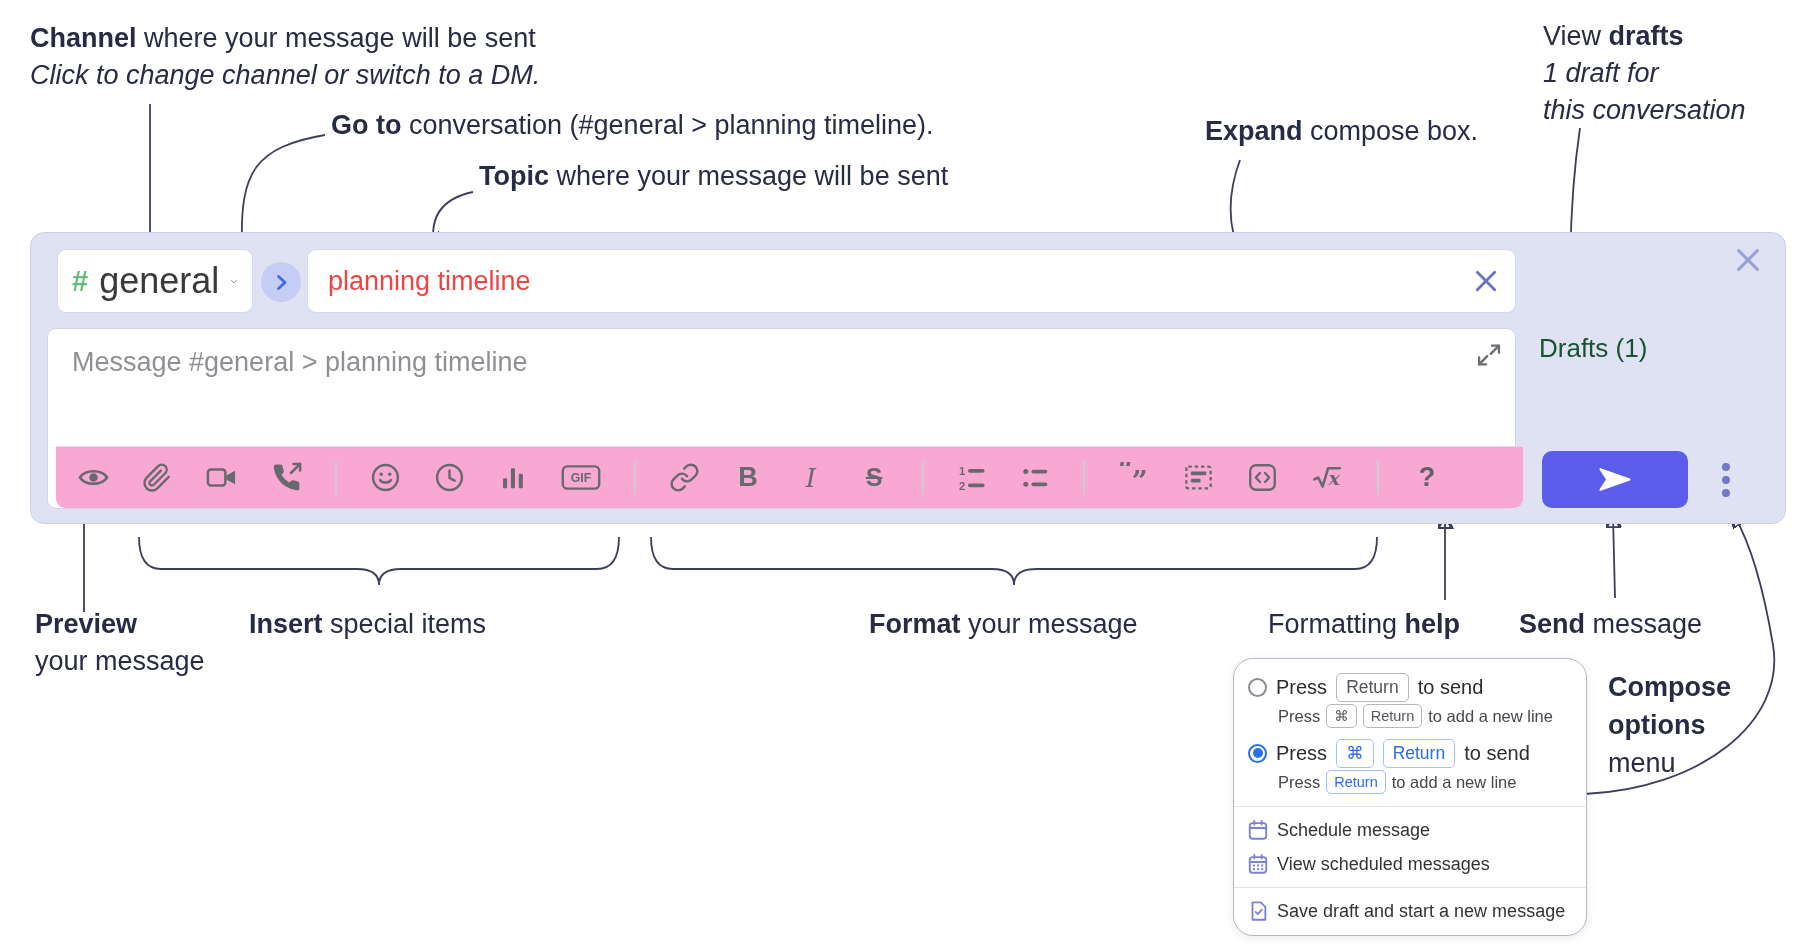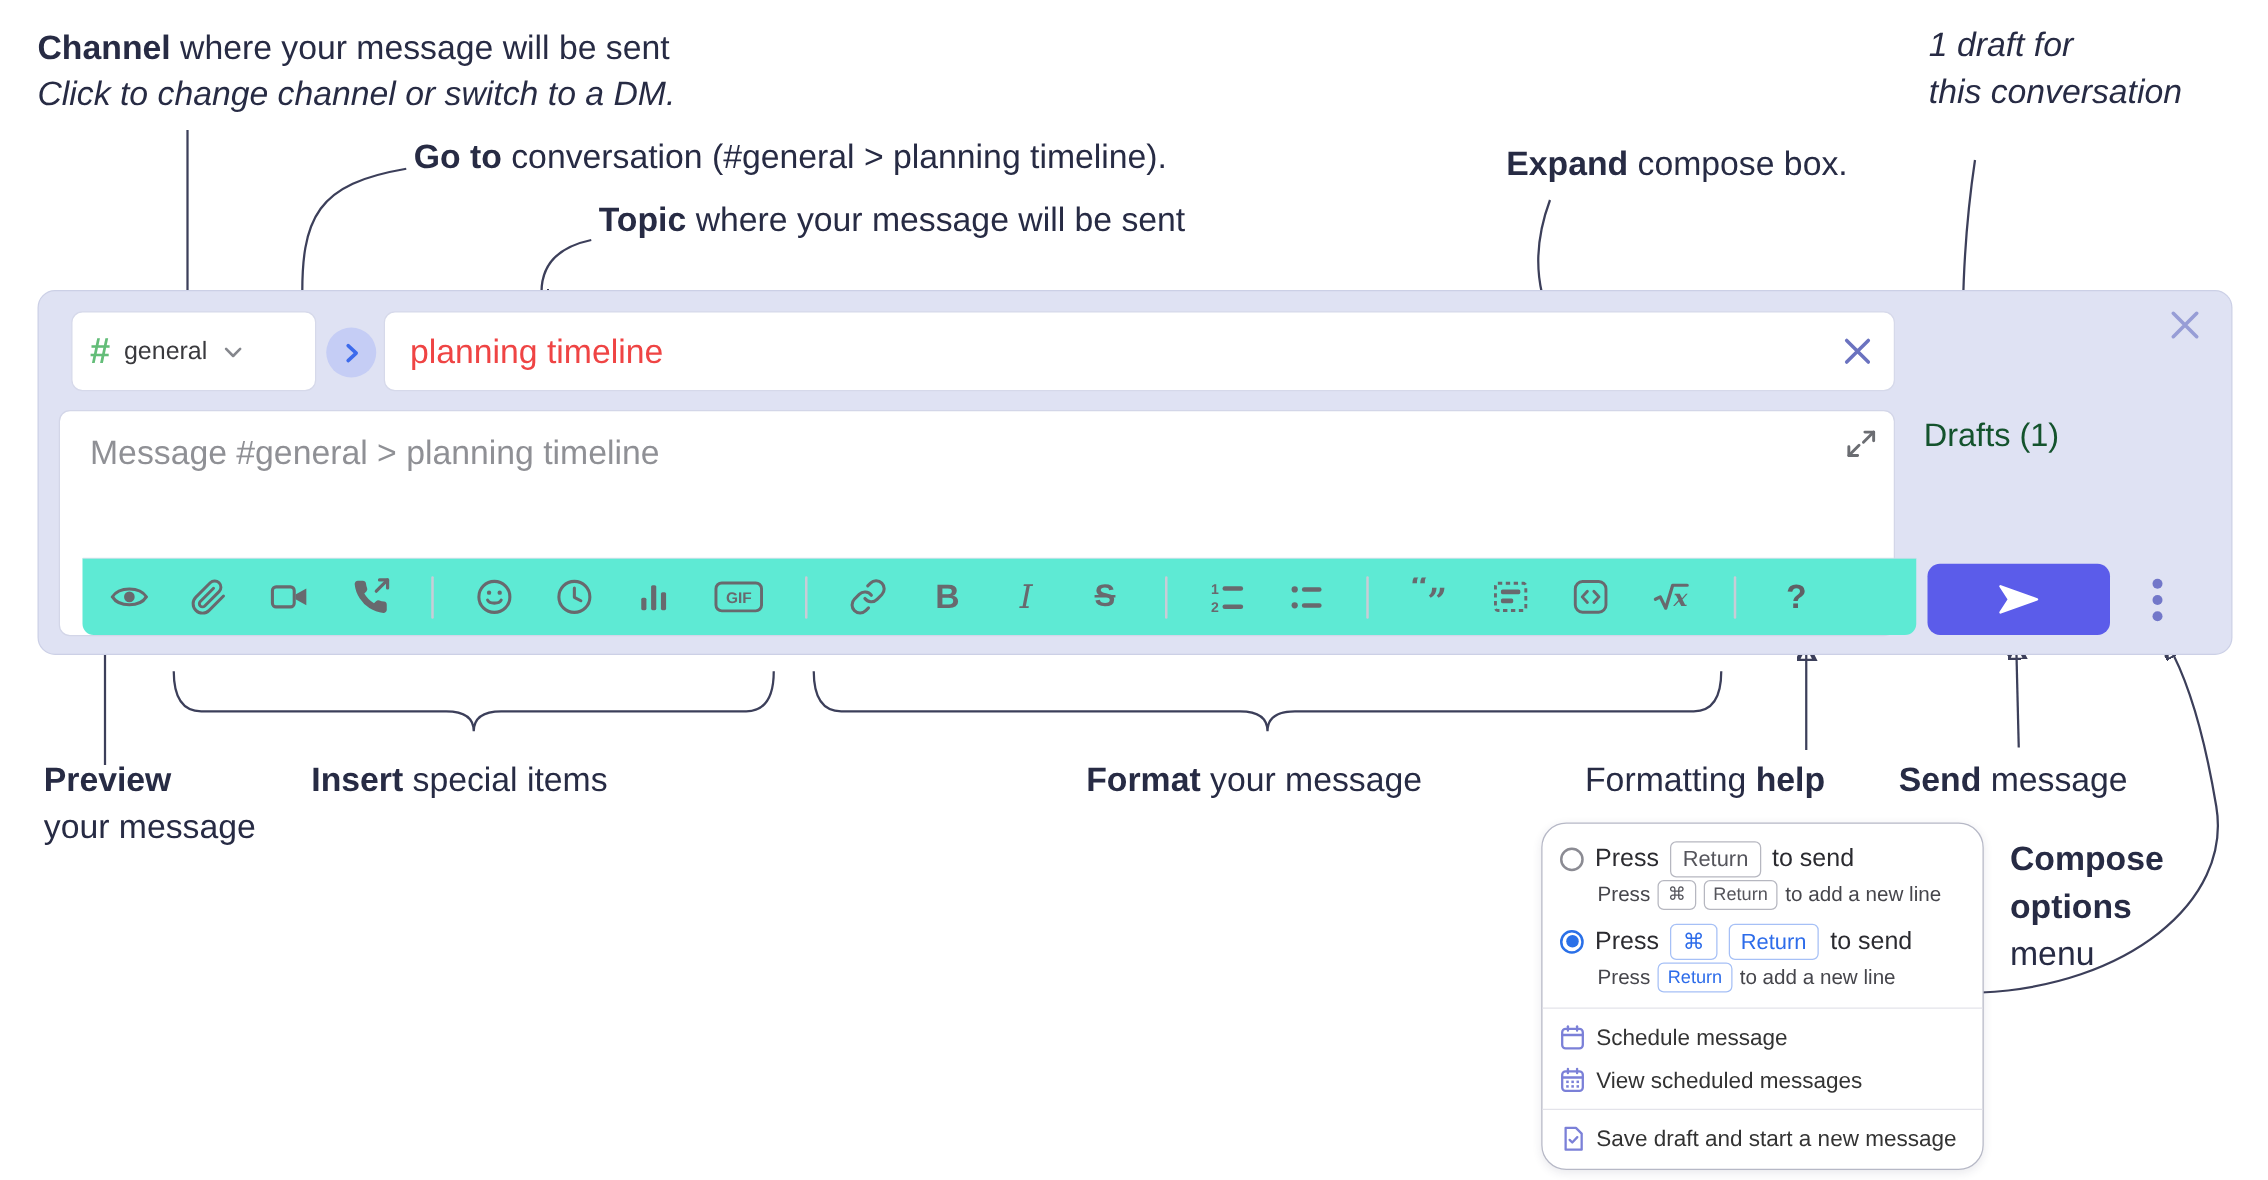--- a/index.html
+++ b/index.html
@@ -12,39 +12,39 @@
   .ann{position:absolute;font-size:27px;line-height:37px;white-space:nowrap;color:#272b44}
   .ann .b{font-weight:700}
   .ann .i{font-style:italic}
   
   .compose{position:absolute;left:30px;top:232px;width:1756px;height:292px;background:#dfe2f3;
            border:1px solid #ccd0e6;border-radius:14px;box-sizing:border-box}
   .chan{position:absolute;left:26px;top:16px;width:196px;height:64px;background:#fff;
         border:1px solid #d6d9ea;border-radius:9px;display:flex;align-items:center;gap:11px;
         padding:0 14px;box-sizing:border-box;cursor:pointer}
   .chan .hash{color:#63bd78;font-weight:700;font-size:29px;line-height:1}
-  .chan .cname{font-size:20px;color:#3a3a3e}
+  .chan .cname{font-size:36px;color:#3a3a3e}
   .gobtn{position:absolute;left:230px;top:29px;width:40px;height:40px;border-radius:50%;
          background:#c5cdf5;border:none;display:flex;align-items:center;justify-content:center;cursor:pointer;padding:0}
   .topic{position:absolute;left:276px;top:16px;width:1209px;height:64px;background:#fff;
          border:1px solid #d6d9ea;border-radius:9px;box-sizing:border-box}
   .topic input{width:100%;height:100%;border:none;outline:none;background:transparent;
          font-family:Liberation Sans, sans-serif;font-size:27px;color:#ef4444;
          padding:0 64px 0 20px;box-sizing:border-box}
   .clearx{position:absolute;right:16px;top:18px;background:none;border:none;padding:0;cursor:pointer}
   .closex{position:absolute;left:1702px;top:12px;background:none;border:none;padding:0;cursor:pointer}
   .draftslink{position:absolute;left:1508px;top:100px;font-size:26px;color:#14532d;cursor:pointer}
   .msgbox{position:absolute;left:16px;top:95px;width:1469px;height:181px;background:#fff;
           border:1px solid #d3d6e8;border-radius:9px;box-sizing:border-box}
   .msgbox textarea{width:100%;height:112px;border:none;outline:none;resize:none;background:transparent;
           font-family:"Liberation Sans",sans-serif;font-size:27px;color:#202024;
           padding:18px 60px 0 24px;box-sizing:border-box}
   .msgbox textarea::placeholder{color:#8f9095;opacity:1}
   .expand{position:absolute;right:12px;top:12px;background:none;border:none;padding:0;cursor:pointer}
-  .tbar{position:absolute;left:18px;bottom:0;width:100%;height:62px;background:#5eead4;
+  .tbar{position:absolute;left:8px;bottom:0;width:100%;height:62px;background:#f9a8d4;
         border-top:1px solid #d9dce9;border-radius:0 0 9px 9px;display:flex;align-items:center;
         padding:0 8px 0 22px;gap:33px;box-sizing:border-box}
   .tb{background:none;border:none;padding:0;margin:0;display:flex;align-items:center;
       justify-content:center;min-width:30px;height:36px;color:#68696e;cursor:pointer}
   .tbdiv{width:2px;height:34px;background:#c9ccd6;border-radius:1px;flex:none}
   .tb-b{font-weight:700;font-size:27px;color:#68696e}
   .tb-i{font-style:italic;font-family:"DejaVu Serif",serif;font-size:26px;color:#68696e}
   .tb-s{font-size:25px;font-weight:600;text-decoration:line-through;color:#68696e}
   .tb-q{font-size:27px;font-weight:700;color:#5f6166}
   .sendbtn{position:absolute;left:1511px;top:218px;width:146px;height:57px;background:#5b5cea;
@@ -106,20 +106,21 @@
 
   <div class="ann" style="left:479px;top:158px">
     <span class="b">Topic</span><span> where your message will be sent</span>
   </div>
 
   <div class="ann" style="left:1205px;top:113px">
     <span class="b">Expand</span><span> compose box.</span>
   </div>
 
   <div class="ann" style="left:1543px;top:18px">
+    <div><span>View </span><span class="b">drafts</span></div>
     <div class="i">1 draft for</div>
     <div class="i">this conversation</div>
   </div>
 
   <div class="ann" style="left:35px;top:606px">
     <div class="b">Preview</div>
     <div>your message</div>
   </div>
 
   <div class="ann" style="left:249px;top:606px">

